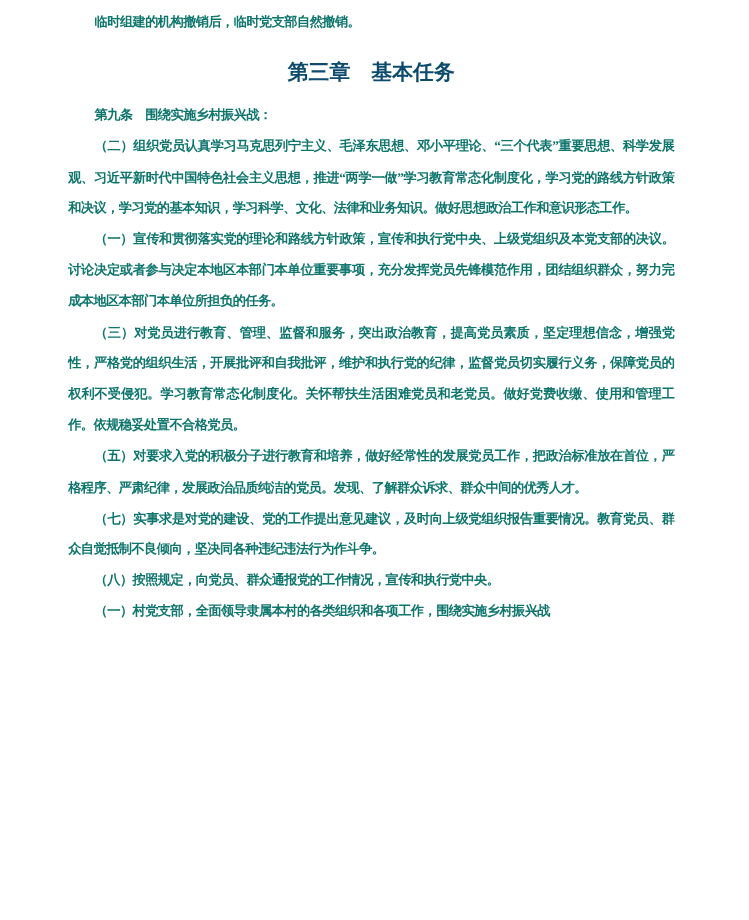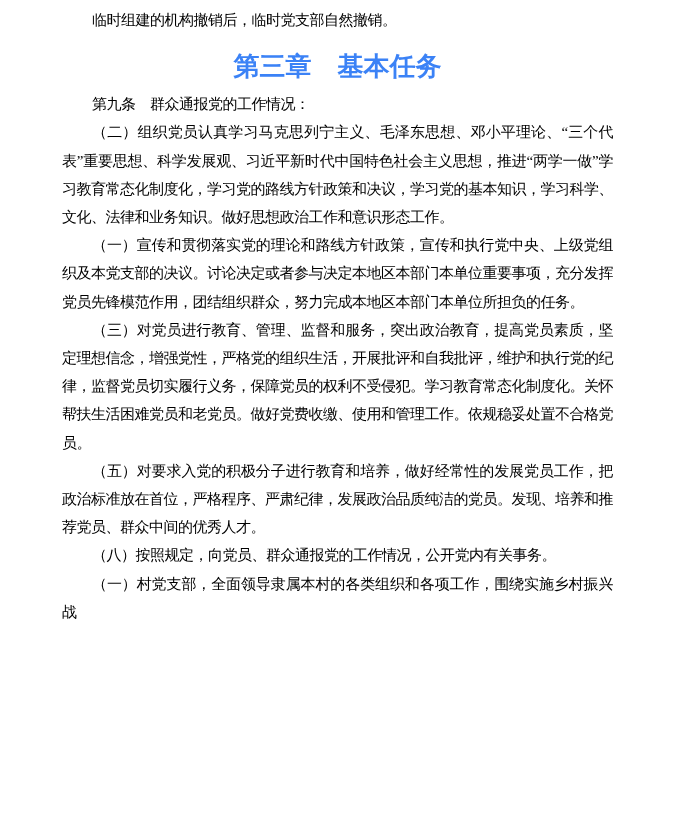--- a/index.html
+++ b/index.html
@@ -16,50 +16,51 @@
     box-sizing: border-box;
     font-family: "Liberation Serif", "DejaVu Serif", serif;
   }
   .content {
     box-sizing: border-box;
     padding: 6px 68px 0 62px;
     color: #1b1b1b;
   }
   .para {
     margin: 0;
-    font-size: 15px;
+    font-size: 12px;
     letter-spacing: -0.5px;
     line-height: 28.2px;
-    font-weight: normal;
+    font-weight: bold;
     text-align: justify;
     text-justify: inter-ideograph;
     text-indent: 2em;
-    color: #000000;
+    color: #0f766e;
   }
   .chapter {
     margin: 18px 0 8px 0;
-    font-size: 26px;
+    font-size: 19px;
     line-height: 30px;
     font-weight: bold;
     text-align: center;
     text-indent: 0;
-    color: #3b82f6;
+    color: #0c4a6e;
     font-family: "Liberation Serif", "DejaVu Serif", serif;
   }
 </style>
 </head>
 <body>
 
 <div class="page">
   <div class="content">
     <p class="para">临时组建的机构撤销后，临时党支部自然撤销。</p>
     <h2 class="chapter">第三章　基本任务</h2>
     <div>
-        <p class="para">第九条　群众通报党的工作情况：</p>
+        <p class="para">第九条　围绕实施乡村振兴战：</p>
         <p class="para">（二）组织党员认真学习马克思列宁主义、毛泽东思想、邓小平理论、“三个代表”重要思想、科学发展观、习近平新时代中国特色社会主义思想，推进“两学一做”学习教育常态化制度化，学习党的路线方针政策和决议，学习党的基本知识，学习科学、文化、法律和业务知识。做好思想政治工作和意识形态工作。</p>
         <p class="para">（一）宣传和贯彻落实党的理论和路线方针政策，宣传和执行党中央、上级党组织及本党支部的决议。讨论决定或者参与决定本地区本部门本单位重要事项，充分发挥党员先锋模范作用，团结组织群众，努力完成本地区本部门本单位所担负的任务。</p>
         <p class="para">（三）对党员进行教育、管理、监督和服务，突出政治教育，提高党员素质，坚定理想信念，增强党性，严格党的组织生活，开展批评和自我批评，维护和执行党的纪律，监督党员切实履行义务，保障党员的权利不受侵犯。学习教育常态化制度化。关怀帮扶生活困难党员和老党员。做好党费收缴、使用和管理工作。依规稳妥处置不合格党员。</p>
-        <p class="para">（五）对要求入党的积极分子进行教育和培养，做好经常性的发展党员工作，把政治标准放在首位，严格程序、严肃纪律，发展政治品质纯洁的党员。发现、培养和推荐党员、群众中间的优秀人才。</p>
-        <p class="para">（八）按照规定，向党员、群众通报党的工作情况，公开党内有关事务。</p>
+        <p class="para">（五）对要求入党的积极分子进行教育和培养，做好经常性的发展党员工作，把政治标准放在首位，严格程序、严肃纪律，发展政治品质纯洁的党员。发现、了解群众诉求、群众中间的优秀人才。</p>
+        <p class="para">（七）实事求是对党的建设、党的工作提出意见建议，及时向上级党组织报告重要情况。教育党员、群众自觉抵制不良倾向，坚决同各种违纪违法行为作斗争。</p>
+        <p class="para">（八）按照规定，向党员、群众通报党的工作情况，宣传和执行党中央。</p>
         <p class="para">（一）村党支部，全面领导隶属本村的各类组织和各项工作，围绕实施乡村振兴战</p>
       </div>
   </div>
 </div>
 
 </body></html>

